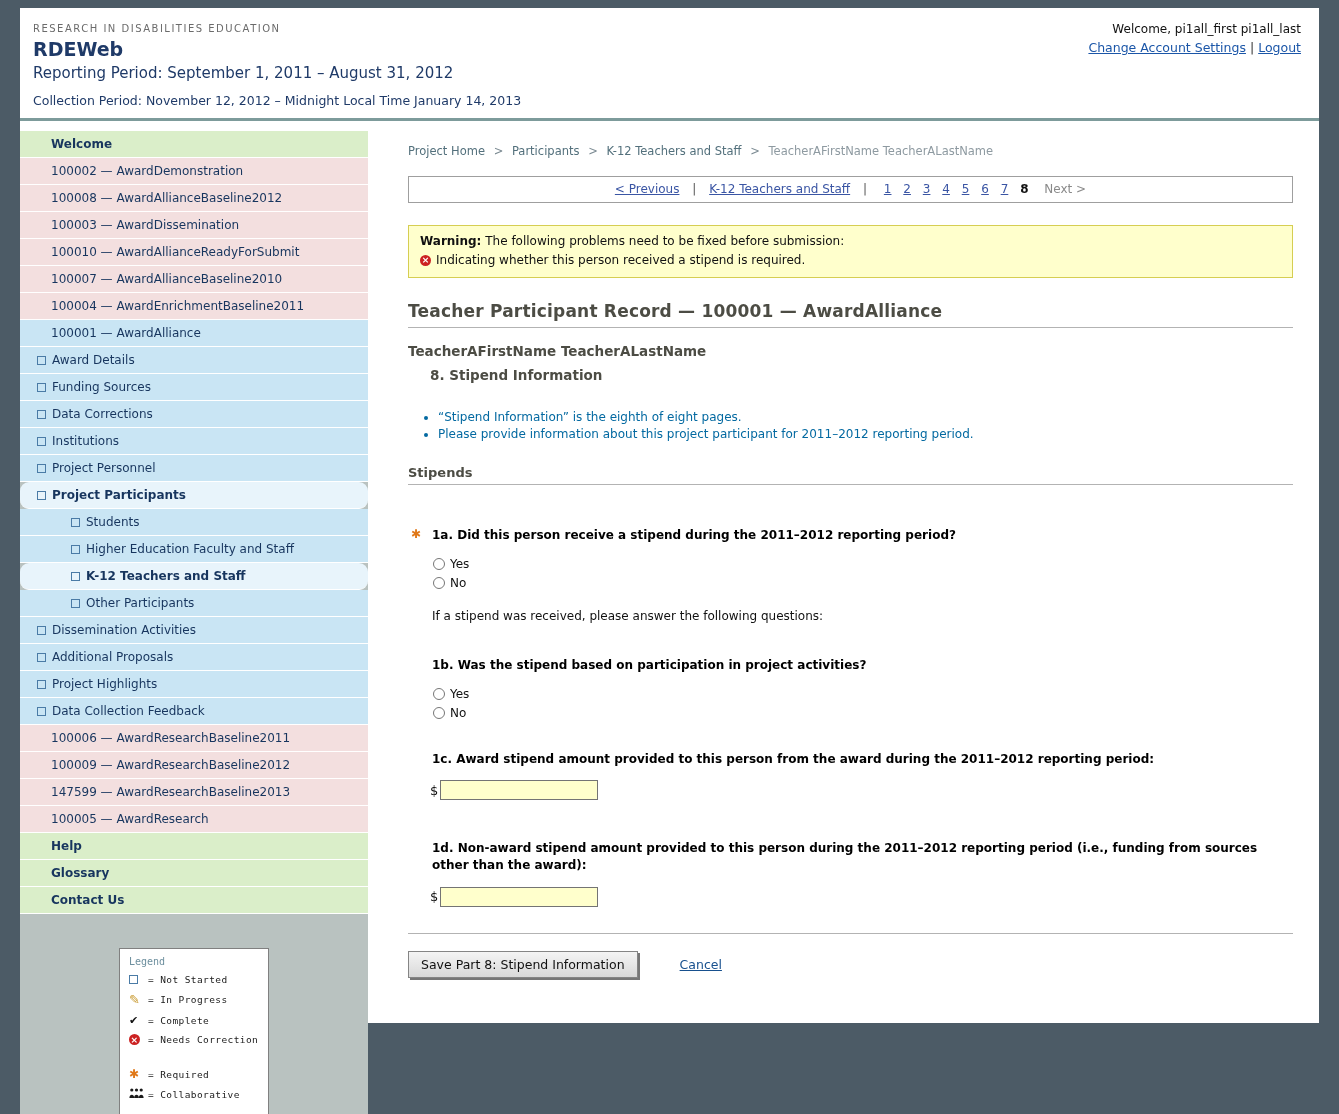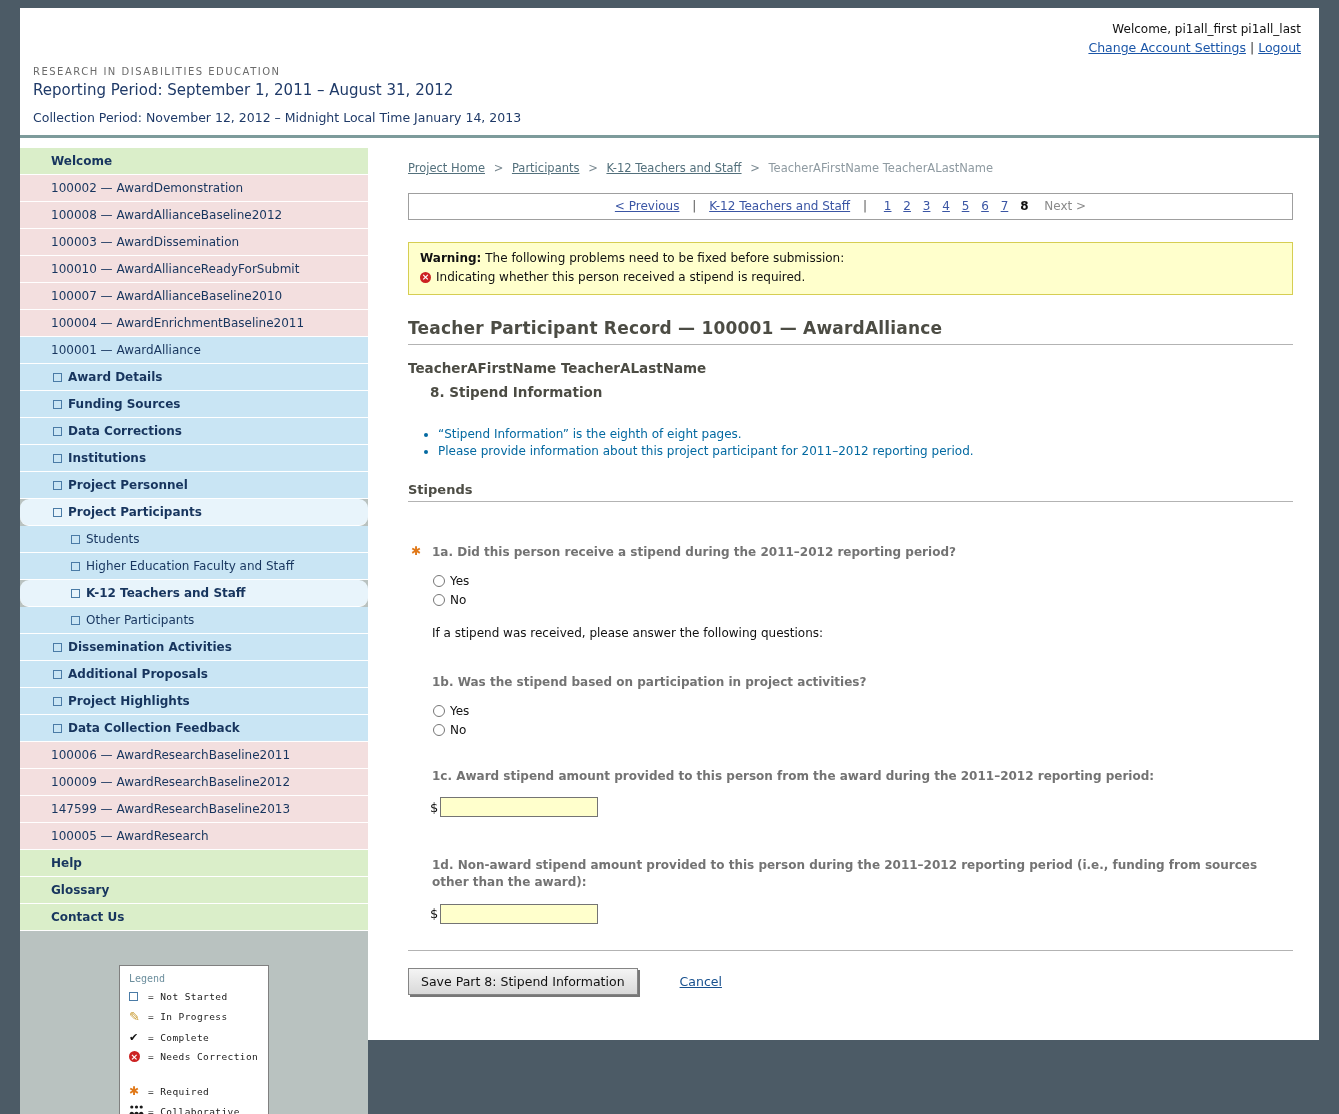--- a/index.html
+++ b/index.html
@@ -6,21 +6,21 @@
   body { margin: 0; background: #4c5b66; }
   .frame {
     position: relative; width: 1339px; height: 1114px;
     background: #4c5b66; overflow: hidden;
     font-family: "DejaVu Sans", "Liberation Sans", sans-serif;
   }
   .page { position: absolute; left: 20px; top: 8px; width: 1299px; }
 
   
   .header { background: #fff; position: relative; padding: 15px 14px 10px 13px; border-bottom: 3px solid #7d9b9b; }
-  .org-line { font-size: 10px; color: #6b6b6b; letter-spacing: 1.5px; margin-top: 43px; }
+  .org-line { font-size: 10px; color: #6b6b6b; letter-spacing: 1.5px; }
   .app-title { font-size: 19px; font-weight: bold; color: #1f3a68; margin-top: 4px; }
   .reporting { font-size: 15px; color: #1f3a68; margin-top: 4px; }
   .collection { font-size: 12.5px; color: #1f3a68; margin-top: 11px; }
   .header-right { position: absolute; top: 14px; right: 18px; text-align: right; font-size: 12px; }
   .welcome-line { color: #111; }
   .account-links { margin-top: 4px; font-size: 12.5px; }
   .hlink { color: #1b56a8; text-decoration: underline; cursor: pointer; }
   .hsep { color: #333; margin: 0 4px; }
   .header-gap { height: 10px; background: #fff; }
 
@@ -29,21 +29,21 @@
   .sidebar { width: 348px; background: #b9c2c0; min-height: 976px; }
   .main { width: 951px; background: #fff; min-height: 892px; padding: 13px 26px 42px 40px; }
 
   
   .nav-row { height: 27px; display: flex; align-items: center; border-bottom: 1px solid #fff;
              font-size: 12px; color: #17355e; padding-left: 31px; cursor: pointer; white-space: nowrap; overflow: hidden; }
   .nav-green { background: #daeec9; font-weight: bold; }
   .nav-pink { background: #f3dfdf; }
   .nav-blue { background: #c9e5f4; }
   .nav-hl { background: #e8f4fb; font-weight: bold; border-radius: 9px; }
-  .ind1 { padding-left: 33px; font-weight: bold; }
+  .ind1 { padding-left: 17px; }
   .ind2 { padding-left: 51px; }
   .cb-icon { width: 9px; height: 9px; border: 1px solid #4a7ba6; margin-right: 6px; flex: 0 0 auto; background: transparent; }
 
   
   .legend { width: 150px; margin: 34px auto 0; background: #fff; border: 1px solid #808080;
             padding: 7px 9px 34px; font-family: "DejaVu Sans Mono", monospace; }
   .legend-title { font-size: 10px; color: #6d8f9e; }
   .legend-item { display: flex; align-items: center; margin-top: 7px; font-size: 9.5px; color: #1a1a1a; letter-spacing: 0.4px; }
   .legend-item.gap-lg { margin-top: 22px; }
   .li-icon { width: 19px; flex: 0 0 auto; display: flex; align-items: center; }
@@ -51,21 +51,21 @@
   .pencil-icon::before { content: "✎"; color: #c8992e; font-size: 13px; font-family: "DejaVu Sans", sans-serif; }
   .check-icon::before { content: "✔"; color: #111; font-size: 11px; font-family: "DejaVu Sans", sans-serif; }
   .err-icon { width: 11px; height: 11px; border-radius: 50%; background: #cc2222; color: #fff;
               display: inline-flex; align-items: center; justify-content: center;
               font-size: 9px; font-weight: bold; font-family: "DejaVu Sans", sans-serif; flex: 0 0 auto; }
   .err-icon::before { content: "×"; }
   .ast-icon::before { content: "✱"; color: #e07818; font-size: 12px; font-family: "DejaVu Sans", sans-serif; }
 
   
   .breadcrumb { font-size: 11.5px; color: #7b8a92; }
-  .crumb-link { color: #53707c; text-decoration: underline; cursor: pointer; }
+  .crumb-link { color: #53707c; cursor: pointer; }
   .crumb-sep { margin: 0 5px; color: #7b8a92; }
   .crumb-current { color: #8e9aa1; }
 
   
   .pagebar { margin-top: 18px; border: 1px solid #9f9f9f; height: 27px; line-height: 25px; text-align: center; font-size: 12px; color: #333; }
   .plink { color: #3a55a4; text-decoration: underline; cursor: pointer; }
   .pnum { margin: 0 4px; }
   .pcur { font-weight: bold; color: #111; margin: 0 4px; }
   .pnext { color: #8a8a8a; margin-left: 8px; }
   .ppipe { margin: 0 9px; color: #555; }
@@ -77,21 +77,21 @@
 
   
   .page-title { margin-top: 23px; font-size: 17px; font-weight: bold; color: #4c4c44; letter-spacing: 0.2px; }
   .rule { border: none; border-top: 1px solid #b3b3b3; margin: 6px 0 0; }
   .participant-name { margin-top: 15px; font-size: 13.5px; font-weight: bold; color: #4c4c44; }
   .page-heading { margin-top: 8px; margin-left: 22px; font-size: 13.5px; font-weight: bold; color: #4c4c44; }
   .bullets { margin: 27px 0 0 16px; padding: 0 0 0 14px; font-size: 12px; color: #0369a1; }
   .bullets li { margin: 3px 0; }
   .section-heading { margin-top: 24px; font-size: 13px; font-weight: bold; color: #4c4c44; }
   .rule2 { border: none; border-top: 1px solid #b3b3b3; margin: 4px 0 0; }
-  .question { margin-top: 34px; position: relative; padding-left: 24px; font-size: 12px; font-weight: bold; color: #737373; line-height: 1.4; max-width: 850px; }
+  .question { margin-top: 34px; position: relative; padding-left: 24px; font-size: 12px; font-weight: bold; color: #000000; line-height: 1.4; max-width: 850px; }
   .question .ast-icon { position: absolute; left: 3px; top: -1px; }
   .radio-group { margin: 11px 0 0 25px; }
   .radio-line { display: flex; align-items: center; height: 19px; font-size: 12px; color: #111; cursor: pointer; }
   .radio-line input { margin: 0 5px 0 0; width: 12px; height: 12px; }
   .note-text { margin: 16px 0 0 24px; font-size: 12px; color: #111; }
   .money-row { margin: 13px 0 0 22px; font-size: 13px; color: #111; display: flex; align-items: center; }
   .money-input { width: 158px; height: 20px; background: #ffffcc; border: 1px solid #747474; margin-left: 2px;
                  font-size: 12px; font-family: inherit; padding: 1px 3px; }
   .rule3 { border: none; border-top: 1px solid #b3b3b3; margin: 26px 0 0; }
   .button-row { margin-top: 17px; display: flex; align-items: center; }
@@ -101,20 +101,21 @@
   .cancel-link { margin-left: 42px; color: #17508e; text-decoration: underline; font-size: 12.5px; cursor: pointer; }
 </style>
 </head>
 <body>
 
 <div class="frame">
   <div class="page">
 
     <div class="header">
       <div class="org-line">RESEARCH IN DISABILITIES EDUCATION</div>
+      <div class="app-title">RDEWeb</div>
       <div class="reporting">Reporting Period: September 1, 2011 – August 31, 2012</div>
       <div class="collection">Collection Period: November 12, 2012 – Midnight Local Time January 14, 2013</div>
       <div class="header-right">
         <div class="welcome-line">Welcome, pi1all_first pi1all_last</div>
         <div class="account-links">
           <span class="hlink">Change Account Settings</span><span class="hsep">|</span><span class="hlink">Logout</span>
         </div>
       </div>
     </div>
     <div class="header-gap"></div>

